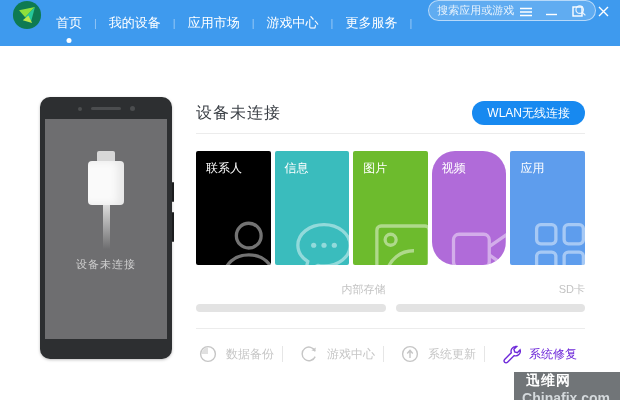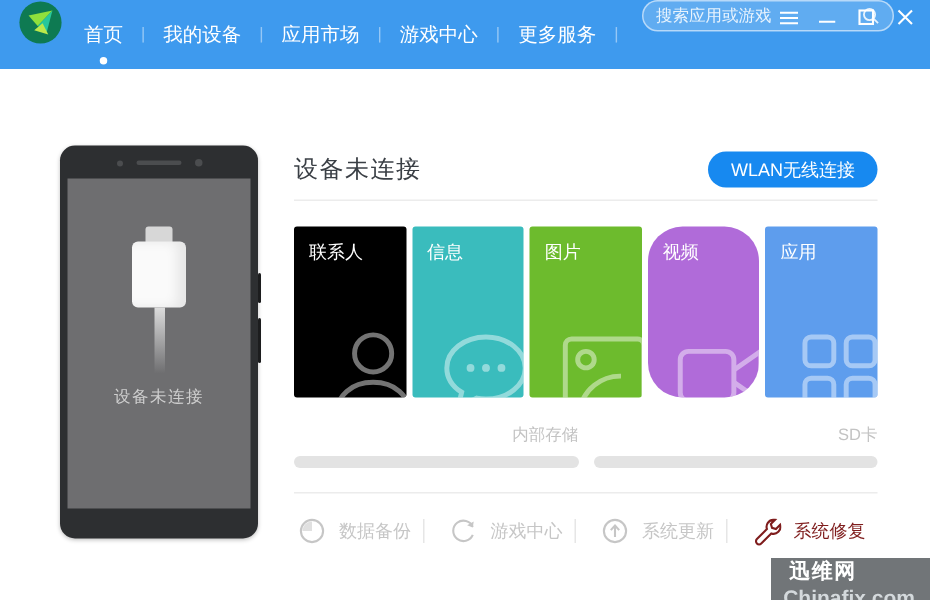--- a/index.html
+++ b/index.html
@@ -69,21 +69,21 @@
   .storage { display:flex; gap:10px; margin-top:17px;text-align:right; }
   .storage-col { flex:1; }
   .storage-label { font-size:11px; color:#c3c3c3; }
   .storage-bar { margin-top:7px; height:8px; background:#e3e3e3; border-radius:4px;
                  overflow:hidden; }
   .d2 { margin-top:16px; }
 
   .actions { display:flex; align-items:center; margin-top:12px; height:26px; }
   .action { flex:1; display:flex; align-items:center; justify-content:flex-start;
             gap:8px; color:#c6c6c6; font-size:12px; cursor:pointer; padding-left:2px; }
-  .action.dark { color:#7f1d1d; }
+  .action.dark { color:#6d28d9; }
   .action svg { flex:0 0 auto; }
   .action-sep { width:1px; height:16px; background:#e6e6e6; margin-right:14px; }
 
   
   .watermark { position:absolute; right:0; bottom:0; height:28px; display:flex;
                align-items:flex-start; background:rgba(58,64,68,0.72); padding:0 10px 0 8px;flex-direction:column; }
   .wm-cn { color:#fff; font-weight:bold; font-size:14px; letter-spacing:1px; margin:0 7px 0 4px; }
   .wm-en { color:#d4d9dc; font-weight:bold; font-size:14px; }
 </style>
 </head>

